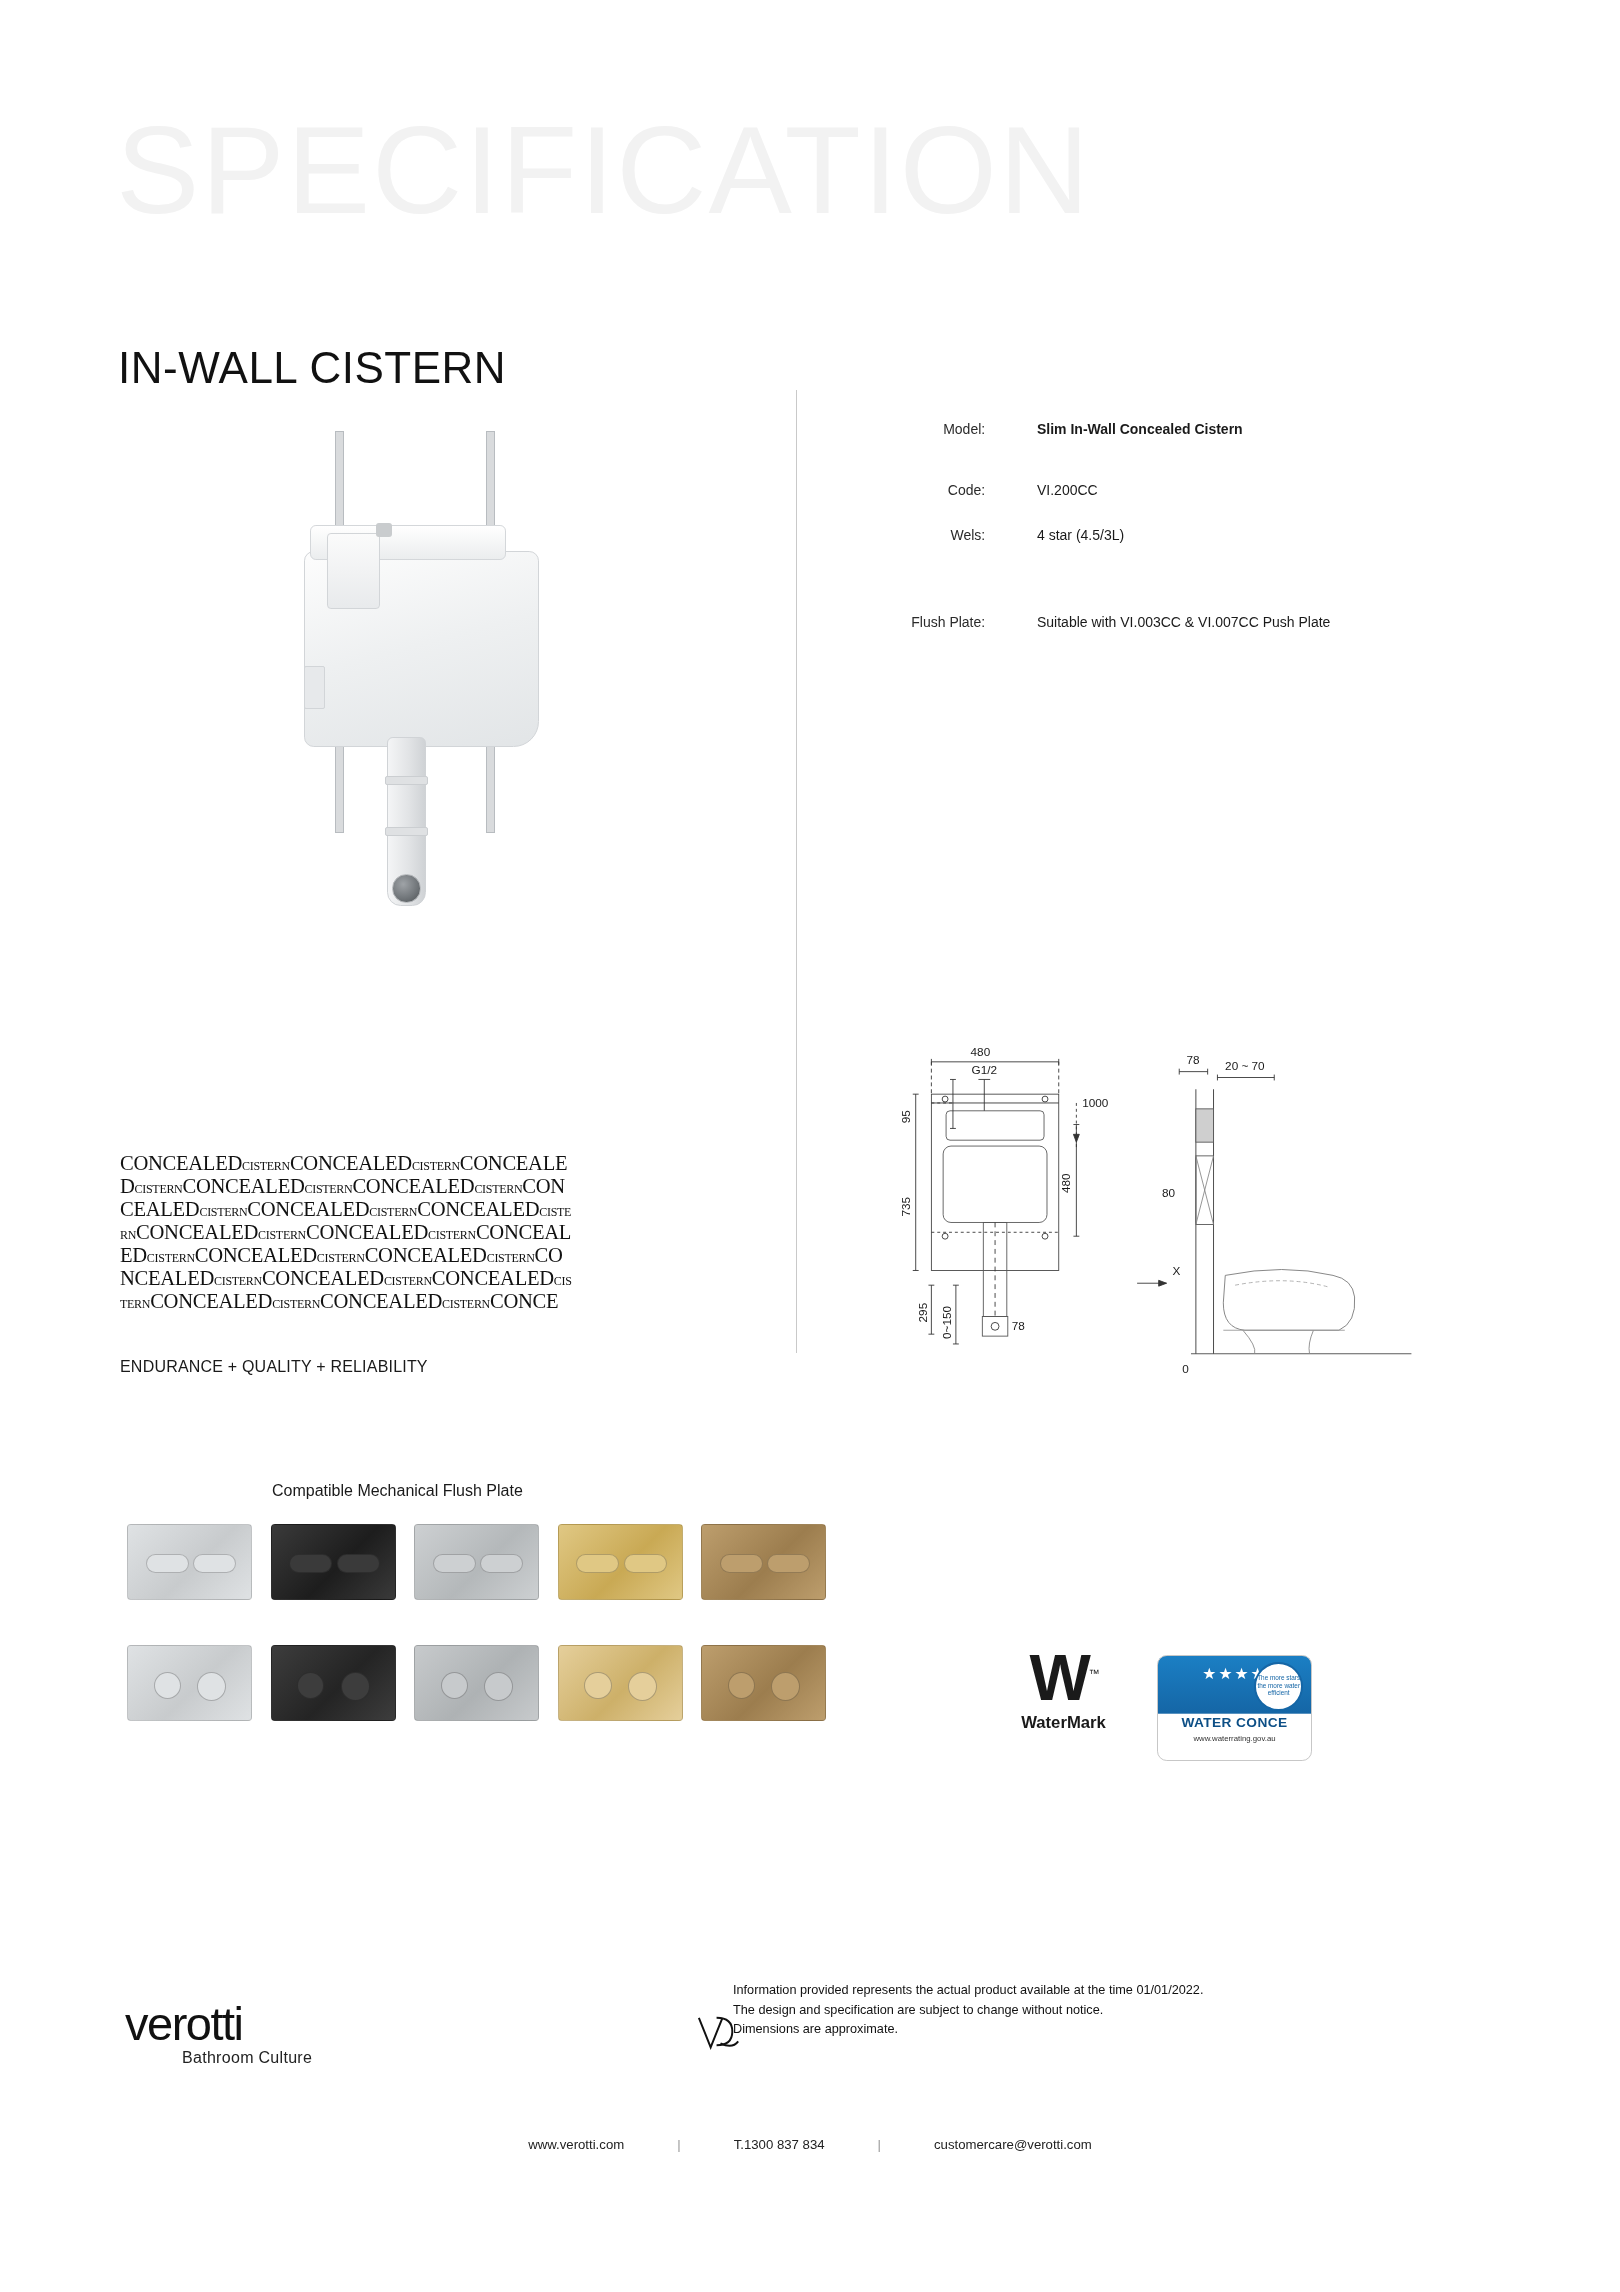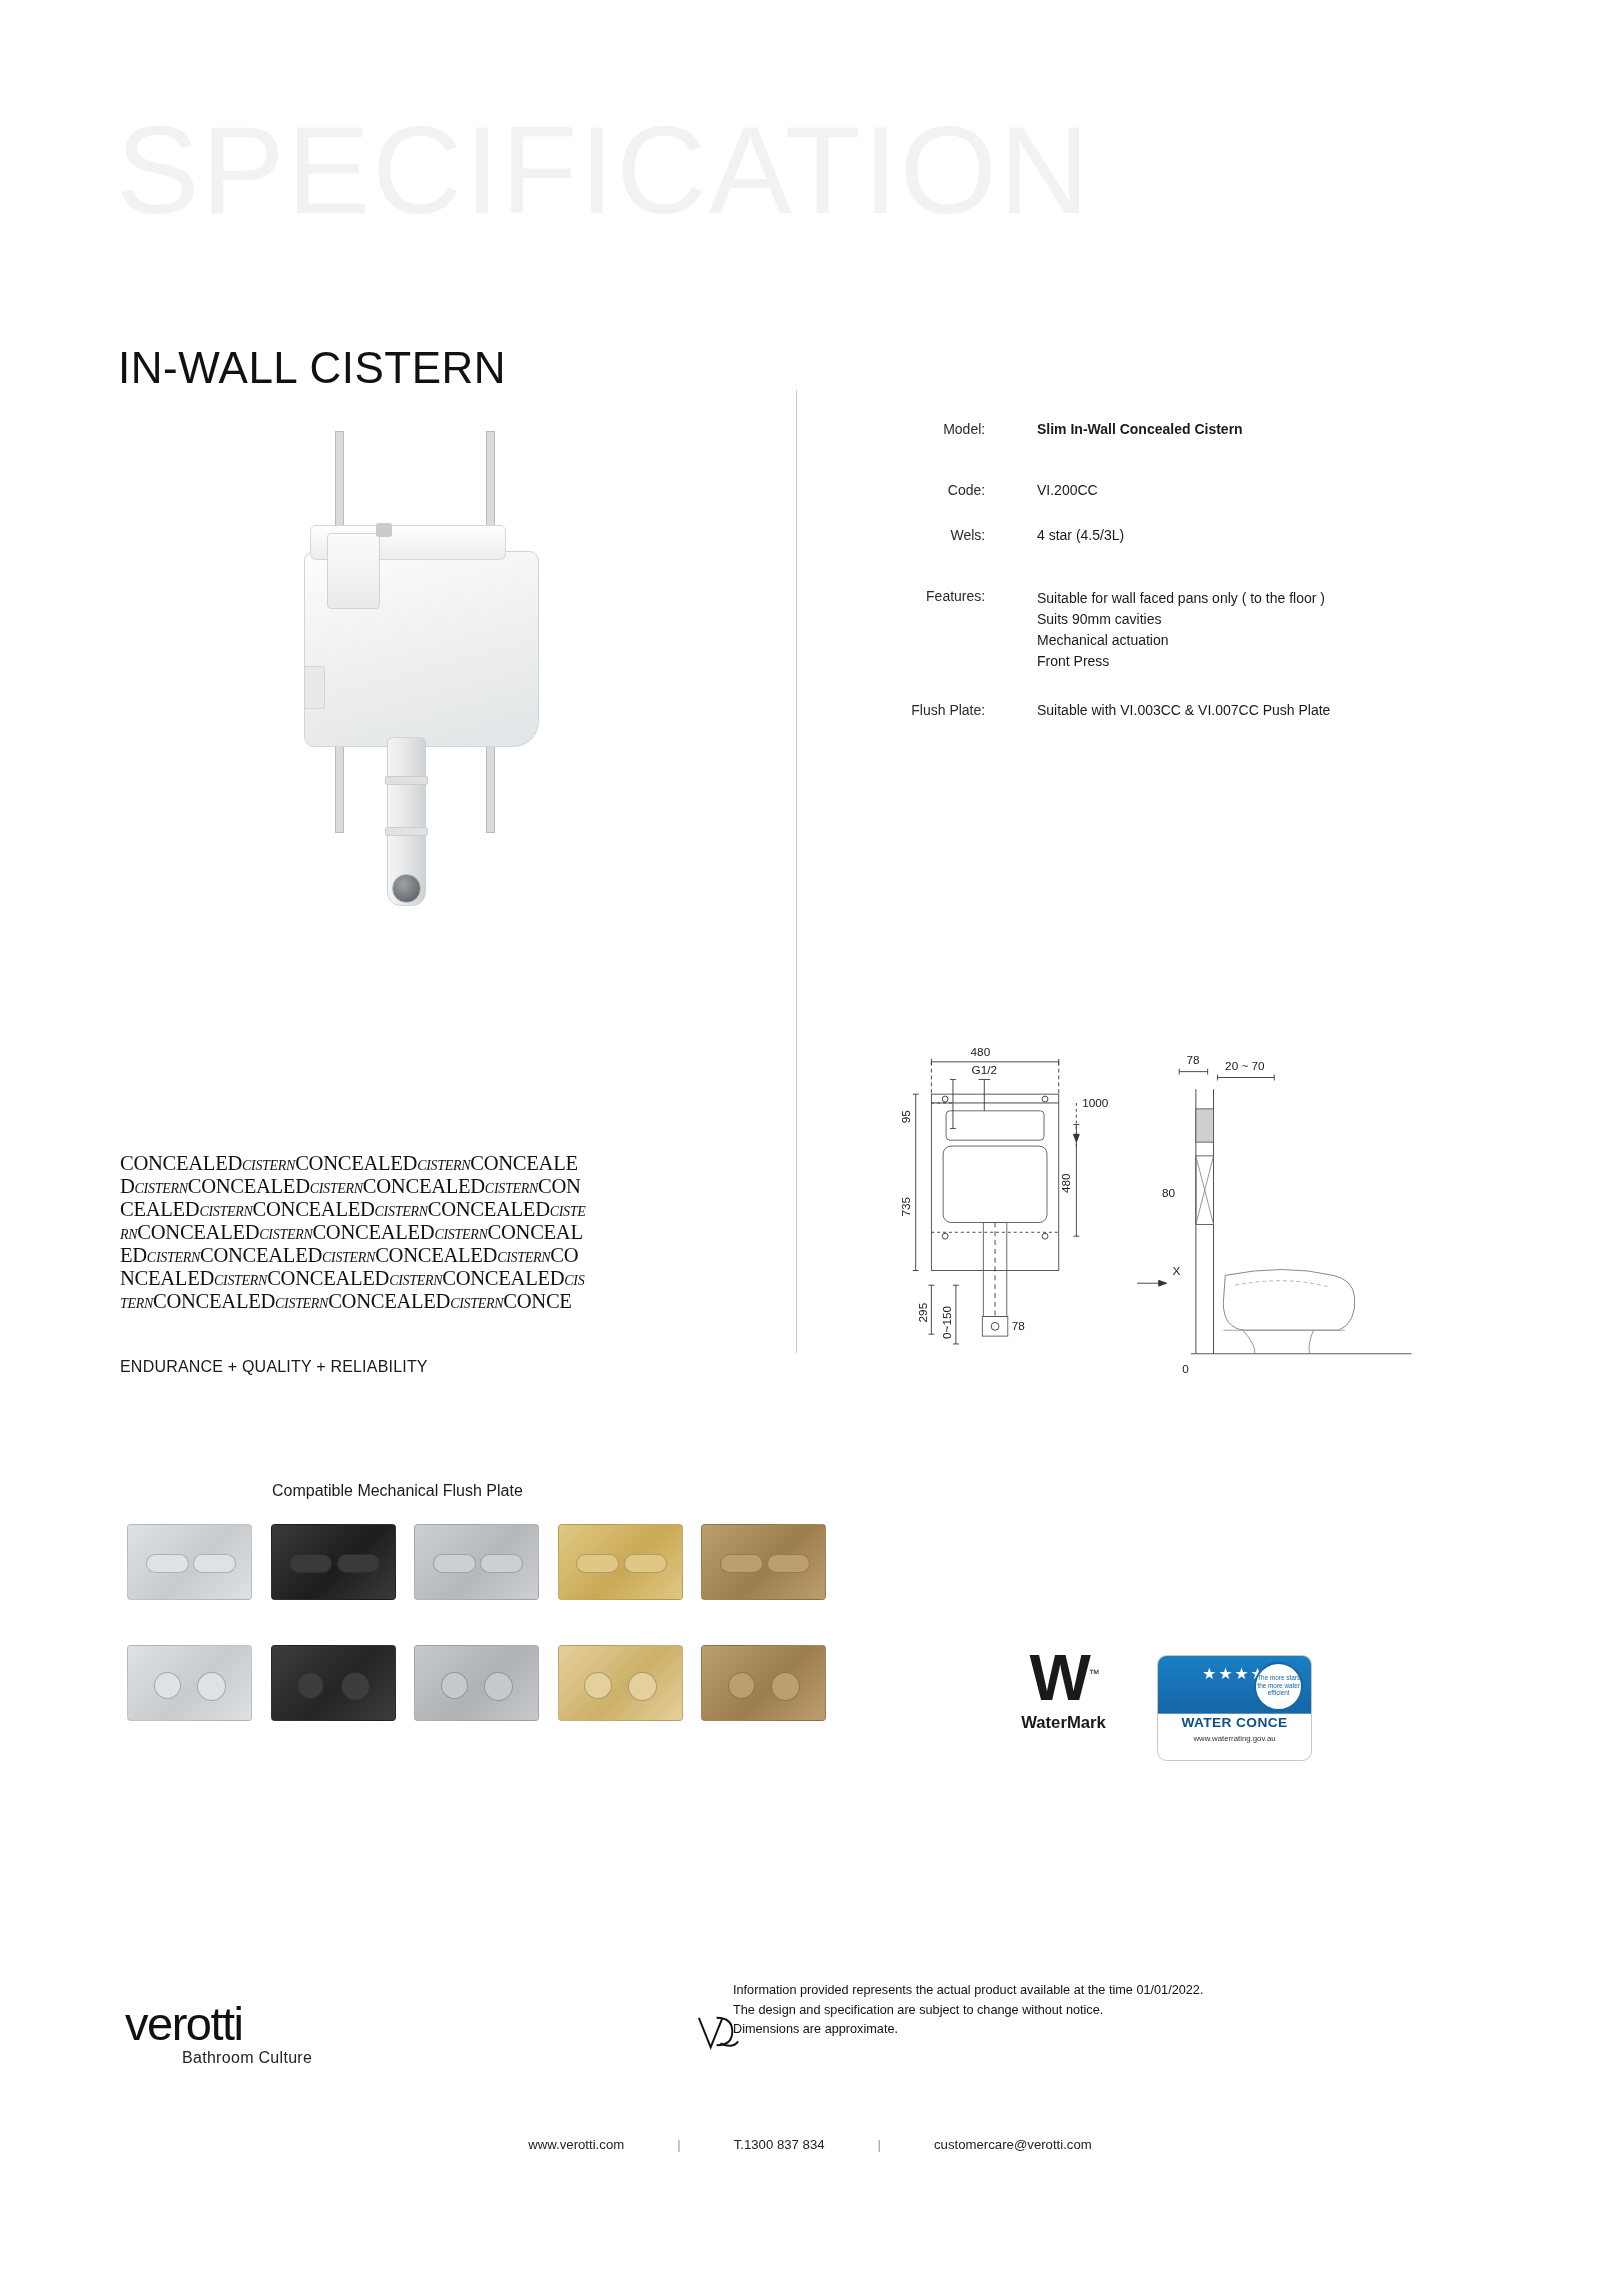--- a/index.html
+++ b/index.html
@@ -171,21 +171,21 @@
     left: 120px;
     top: 1152px;
     width: 598px;
     font-family: "Liberation Serif", serif;
     color: #111;
     line-height: 1.12;
     letter-spacing: -0.3px;
   }
   .concealed-block div { white-space: nowrap; }
   .cb-big { font-size: 20.6px; }
-  .cb-small { font-size: 14px; font-style: italic; }
+  .cb-small { font-size: 12px; }
 
   .tagline {
     position: absolute;
     left: 120px;
     top: 1358px;
     font-size: 16px;
     color: #1a1a1a;
     letter-spacing: 0.2px;
   }
 
@@ -311,29 +311,20 @@
   <div class="spec-row">
     <div class="spec-label">Code:</div>
     <div class="spec-value">VI.200CC</div>
   </div>
   <div class="spec-gap-sm"></div>
   <div class="spec-row">
     <div class="spec-label">Wels:</div>
     <div class="spec-value">4 star (4.5/3L)</div>
   </div>
   <div class="spec-gap-lg"></div>
-  <div class="spec-row">
-    <div class="spec-label">Features:</div>
-    <div class="spec-value">
-      <div class="feature-line">Suitable for wall faced pans only ( to the floor )</div>
-      <div class="feature-line">Suits 90mm cavities</div>
-      <div class="feature-line">Mechanical actuation</div>
-      <div class="feature-line">Front Press</div>
-    </div>
-  </div>
   <div class="spec-gap-sm"></div>
   <div class="spec-row">
     <div class="spec-label">Flush Plate:</div>
     <div class="spec-value">Suitable with VI.003CC &amp; VI.007CC Push Plate</div>
   </div>
 </div>
 
 <div class="concealed-block" id="concealed-art">
     <div><span class="cb-big">CONCEALED</span><span class="cb-small">CISTERN</span><span class="cb-big">CONCEALED</span><span class="cb-small">CISTERN</span><span class="cb-big">CONCEALE</span></div>
     <div><span class="cb-big">D</span><span class="cb-small">CISTERN</span><span class="cb-big">CONCEALED</span><span class="cb-small">CISTERN</span><span class="cb-big">CONCEALED</span><span class="cb-small">CISTERN</span><span class="cb-big">CON</span></div>

